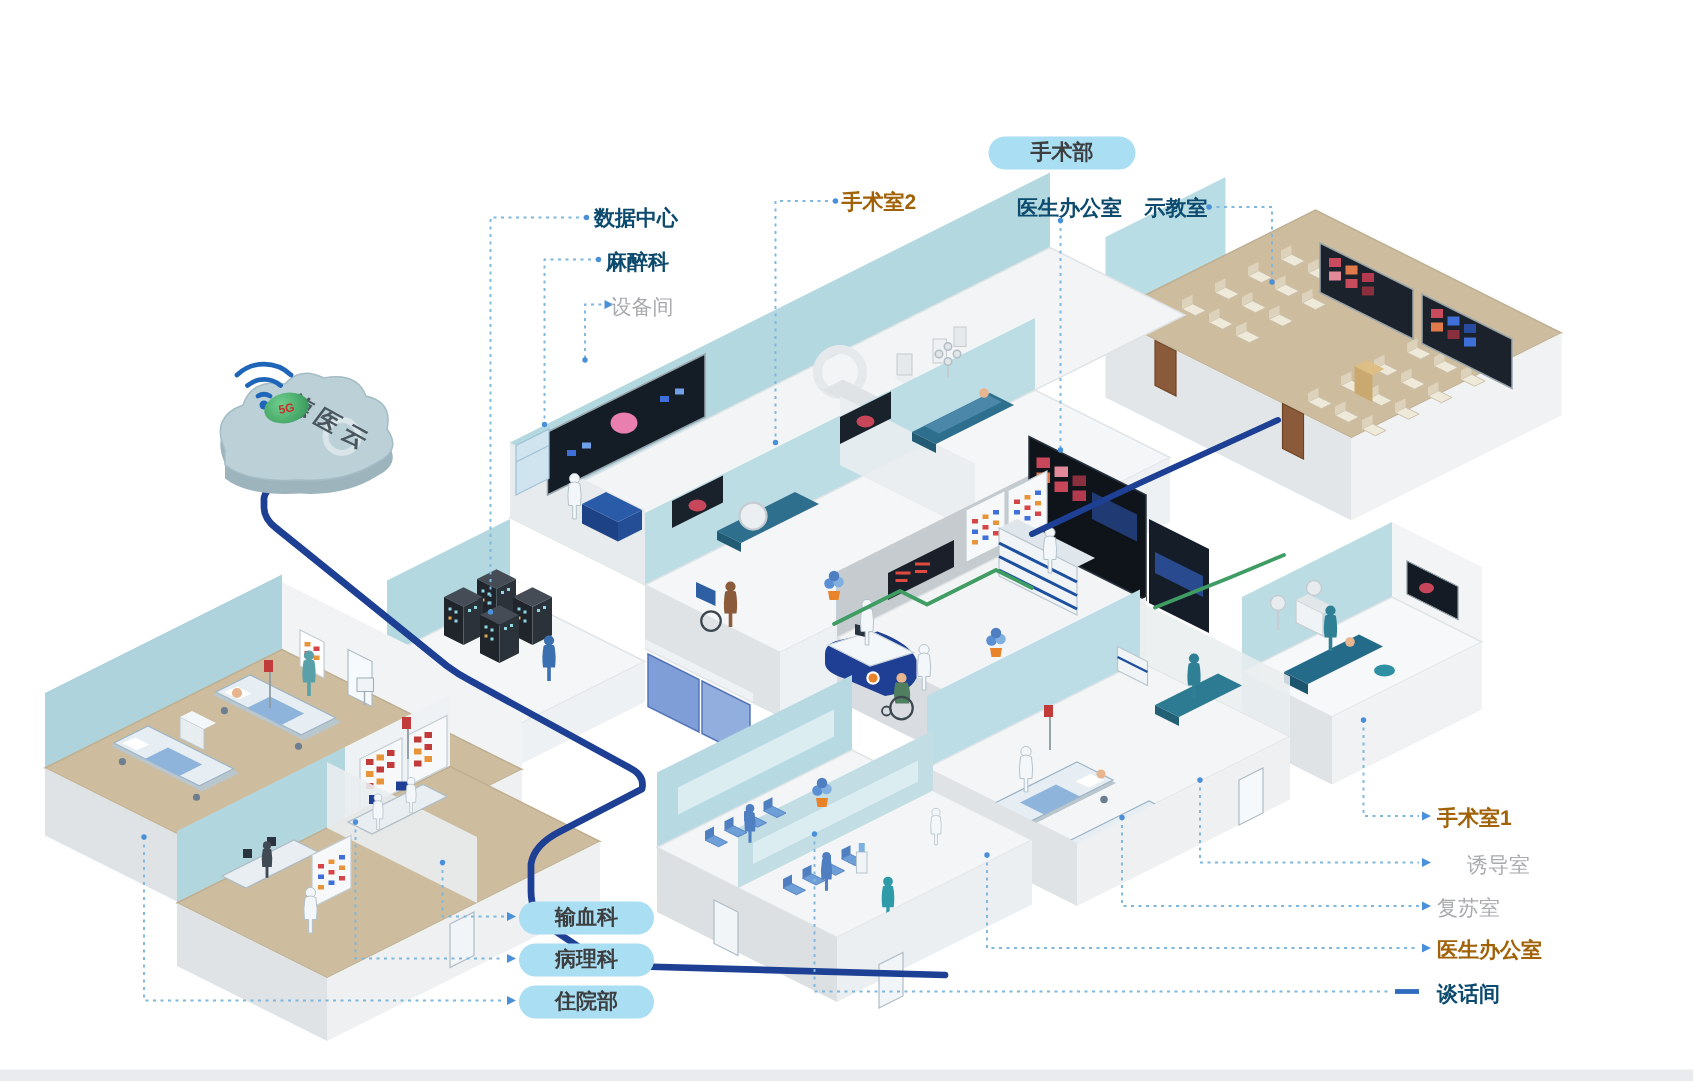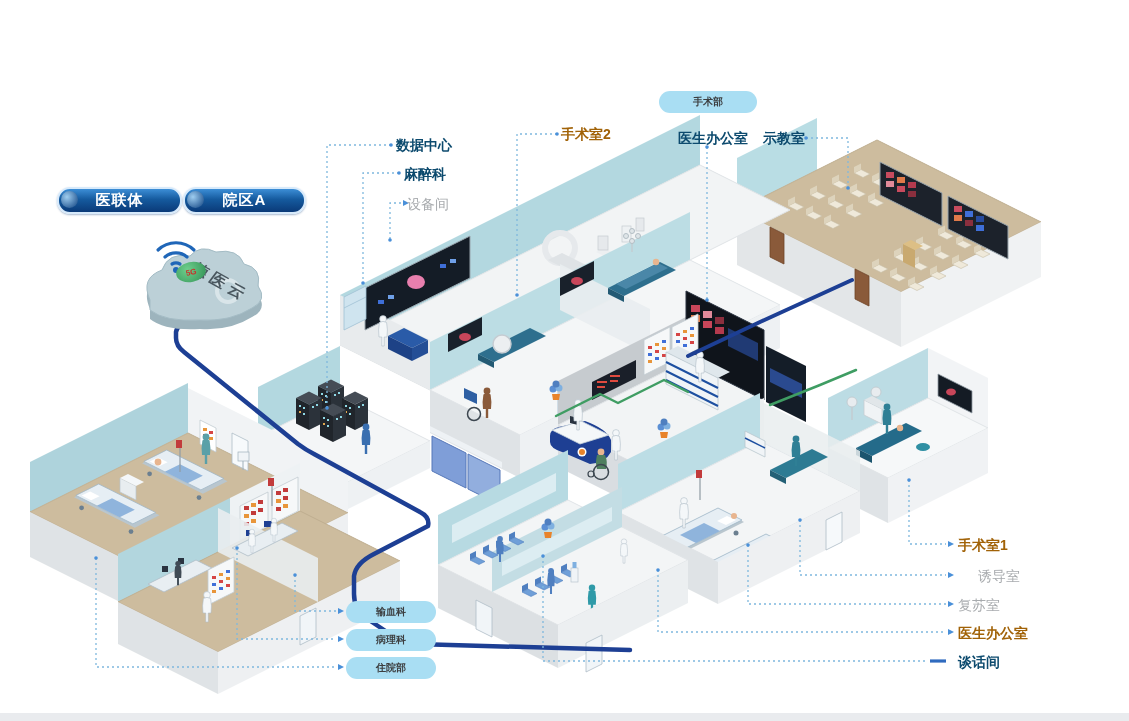--- a/index.html
+++ b/index.html
@@ -5,21 +5,21 @@
   html,body{margin:0;padding:0;background:#fff;}
   #stage{position:relative;width:1129px;height:721px;overflow:hidden;background:#ffffff;
          font-family:"Liberation Sans","DejaVu Sans",sans-serif;}
   #scene{position:absolute;left:0;top:0;}
   .callout{position:absolute;font-size:14px;font-weight:700;white-space:nowrap;line-height:1;}
   .callout.red{color:#0c4a6e;}
   .callout.dark{color:#a16207;}
   .callout.gray{color:#a8abae;font-weight:400;text-align:right;}
   .pill-light{position:absolute;height:22px;background:#a9def3;border-radius:11px;
       display:flex;align-items:center;justify-content:center;
-      font-size:10px;font-weight:600;color:#3c3e40;}
+      font-size:14px;font-weight:600;color:#3c3e40;}
   .pill-dark{position:absolute;height:23px;border-radius:13px;
       background:linear-gradient(180deg,#3c8ed6 0%,#155a9e 45%,#0a3a78 100%);
       border:2px solid #d7eafb;box-shadow:0 1px 2px rgba(10,58,120,.35);
       display:flex;align-items:center;justify-content:center;
       font-size:15px;font-weight:700;color:#ffffff;letter-spacing:1px;}
   .pill-dark::before{content:"";position:absolute;left:2px;top:2px;width:17px;height:17px;
       border-radius:50%;background:radial-gradient(circle at 35% 35%,#9ecdf0,#0c3f7e);}
   .cloud-badge{position:absolute;left:176px;top:262px;width:30px;height:20px;border-radius:50%;
       background:radial-gradient(circle at 40% 35%,#6fcf8d,#2f8f52);transform:rotate(-12deg);
       display:flex;align-items:center;justify-content:center;
@@ -542,22 +542,20 @@
   <g fill="none" stroke="#1f66b8" stroke-width="3.2" stroke-linecap="round">
     <path d="M158,250 A26,26 0 0 1 194,250"></path>
     <path d="M165,257 A17,17 0 0 1 187,257"></path>
     <path d="M172,264 A8,8 0 0 1 180,264"></path>
     <circle cx="176" cy="270" r="3" fill="#1f66b8" stroke="none"></circle>
   </g>
 
   <rect x="0" y="713" width="1129" height="8" fill="#e9ebee"></rect>
 </svg>
 
-<div class="pill-dark" style="left:57px;top:187px;width:121px">医联体</div>
-<div class="pill-dark" style="left:183px;top:187px;width:119px">院区A</div>
 <div class="pill-light" style="left:659px;top:91px;width:98px">手术部</div>
 
 <div class="cloud-name">德医云</div>
 <div class="cloud-badge">5G</div>
 
 <div class="callout red" style="left:396px;top:138px">数据中心</div>
 <div class="callout red" style="left:404px;top:167px">麻醉科</div>
 <div class="callout gray" style="left:407px;top:197px">设备间</div>
 <div class="callout dark" style="left:561px;top:127px">手术室2</div>
 <div class="callout red" style="left:678px;top:131px">医生办公室</div>

